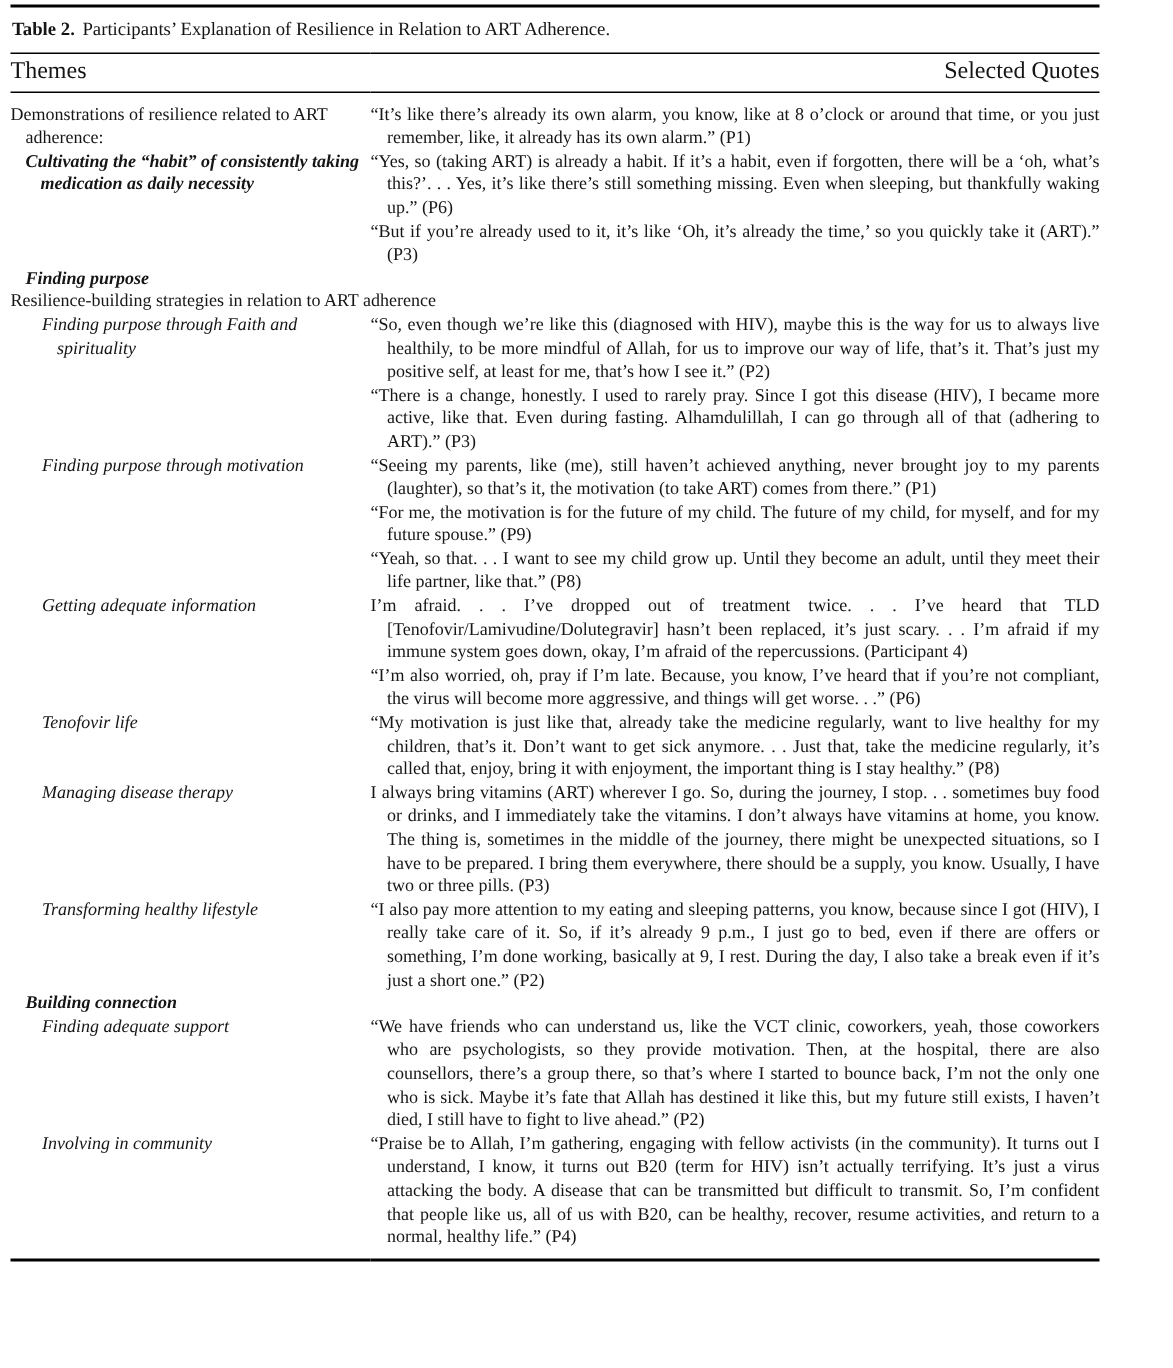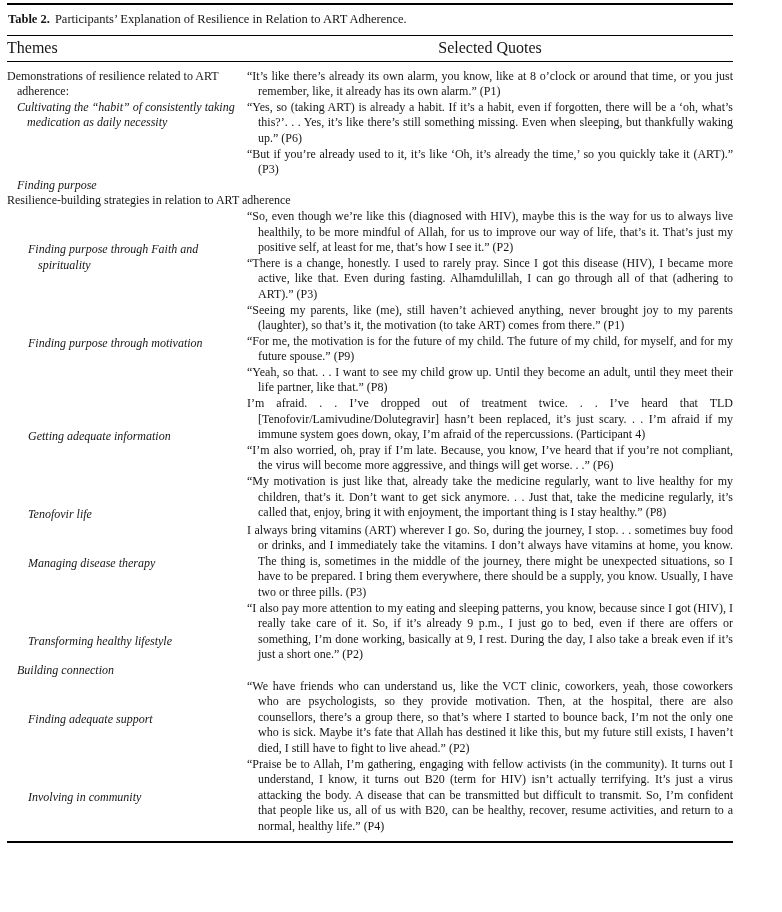--- a/index.html
+++ b/index.html
@@ -31,28 +31,28 @@
     border-bottom: 2px solid #000;
   }
   .data-table thead th {
     font-weight: 400;
     font-size: 16px;
     border-top: 1.5px solid #000;
     border-bottom: 1px solid #000;
     padding: 4px 0 5px 0;
   }
   .th-themes { width: 240px; text-align: left; padding-left: 1px; }
-  .th-quotes { text-align: center; }
+  .th-quotes { text-align: right; }
   .data-table td { vertical-align: top; padding: 0; }
   .data-table tbody tr:first-child td { padding-top: 7px; }
   .data-table tbody tr:last-child td { padding-bottom: 6px; }
   .cell-theme { padding-right: 14px; }
   .theme-line { padding-left: 10px; text-indent: -10px; }
-  .theme-line.lvl1 { padding-left: 20px; }
-  .theme-line.lvl2 { padding-left: 31px; margin-top: 33px; }
+  .theme-line.lvl1 { padding-left: 20px; font-weight: bold; }
+  .theme-line.lvl2 { padding-left: 31px; }
   .theme-line.italic { font-style: italic; }
   .quote { padding-left: 11px; text-indent: -11px; text-align: justify; }
 </style>
 </head>
 <body>
 
 <div class="page">
   <div class="caption">
     <span class="caption-label">Table 2.</span><span class="caption-title">Participants’ Explanation of Resilience in Relation to ART Adherence.</span>
   </div>

